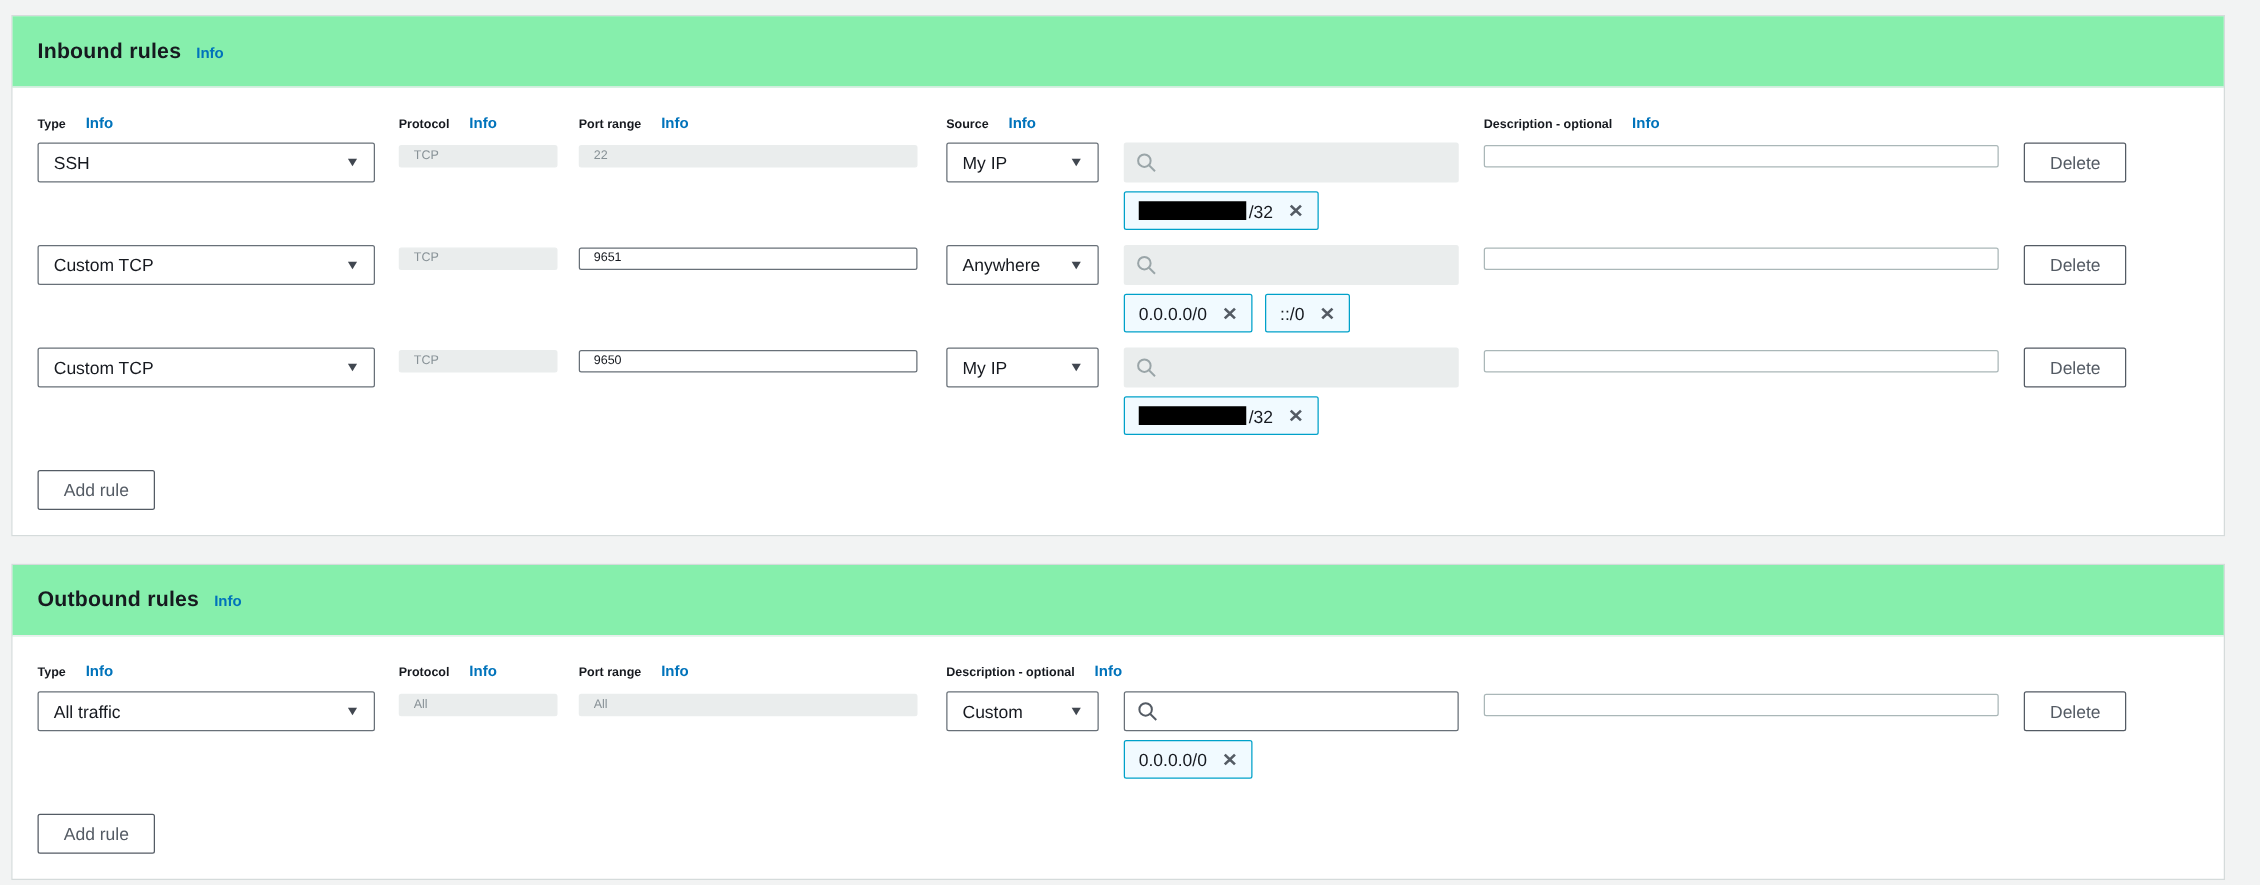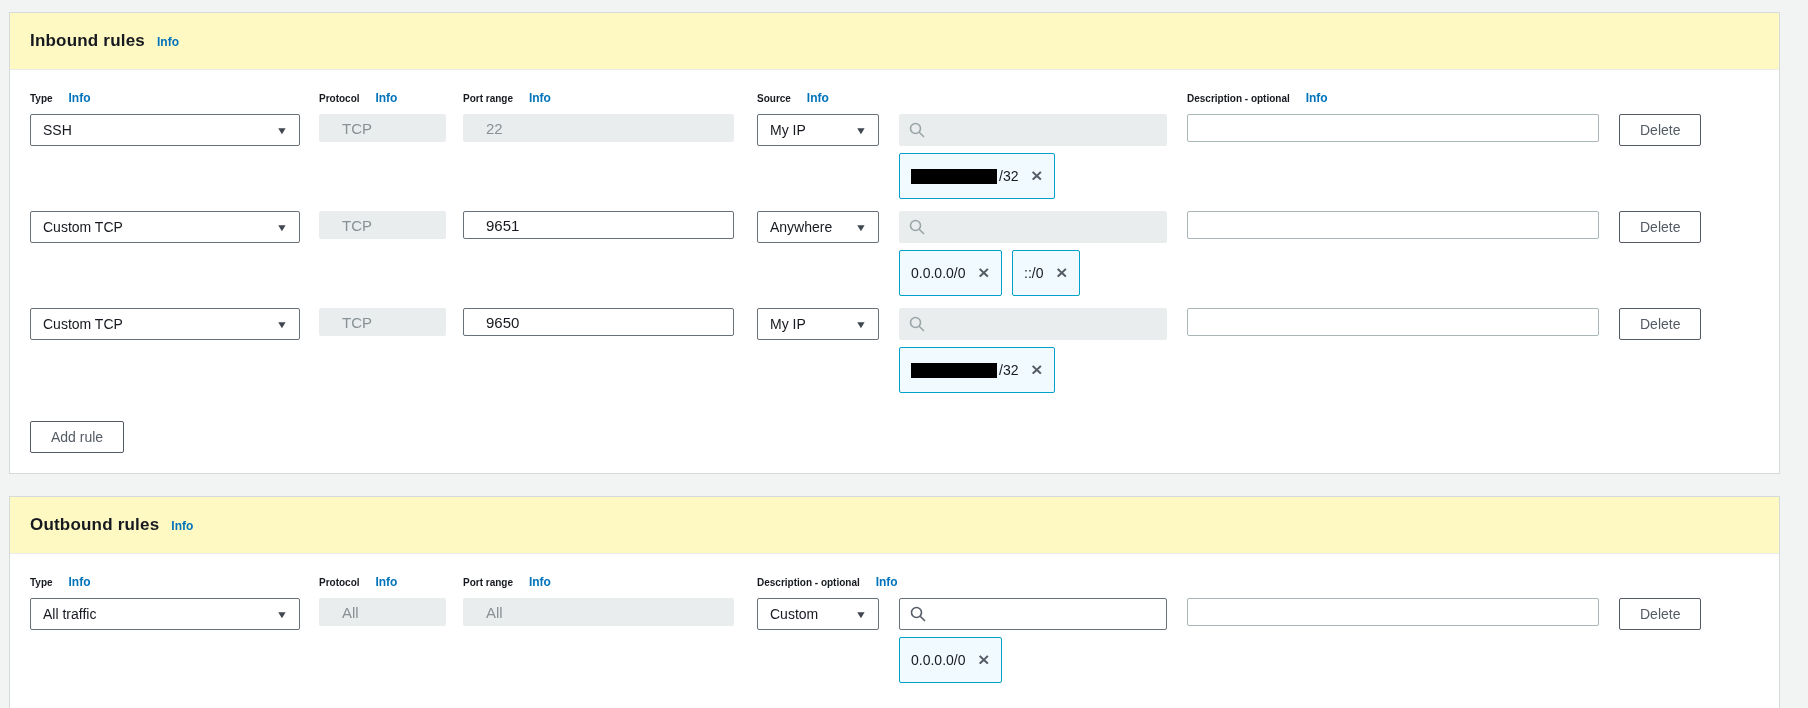--- a/index.html
+++ b/index.html
@@ -1,21 +1,21 @@
 <!DOCTYPE html>
 <html><head>
 <meta charset="utf-8">
 <style>
   * { margin:0; padding:0; box-sizing:border-box; }
   html,body { width:1808px; height:708px; background:#f2f3f3;
     font-family:"Liberation Sans", sans-serif; font-size:14px; color:#16191f; }
   .page { padding:12px 0 0 9px; }
 
   .card { width:1771px; background:#ffffff; border:1px solid #d5dbdb; margin-bottom:22px; }
-  .card-header { background:#fef9c3; border-bottom:1px solid #eaeded;
+  .card-header { background:#86efac; border-bottom:1px solid #eaeded;
     padding:18px 20px; display:flex; align-items:baseline; }
   .card-title { font-size:17px; font-weight:700; color:#16191f; letter-spacing:0.2px; }
   .info-link { color:#0073bb; font-size:12px; font-weight:700; margin-left:12px; cursor:pointer; }
   .card-body { padding:19px 20px 20px 20px; }
 
   
   .c-type   { width:270px; margin-right:19px; }
   .c-proto  { width:127px; margin-right:17px; }
   .c-port   { width:271px; margin-right:23px; }
   .c-srcsel { width:122px; margin-right:20px; }
@@ -26,37 +26,37 @@
   .head-row { display:flex; margin-bottom:9px; }
   .col-label { font-weight:700; font-size:10px; color:#16191f; display:inline;margin-top:48px; }
 
   .rule-row { display:flex; margin-bottom:12px; align-items:flex-start; }
 
   .select { height:32px; border:1px solid #687078; border-radius:2px; background:#fff;
     display:flex; align-items:center; justify-content:space-between; padding:0 12px;
     cursor:pointer; }
   .chev { font-size:10px; color:#414750; transform:scaleX(1.25); }
 
-  .tfield { height:28px; width:100%; border:1px solid #687078; border-radius:2px;
-    background:#fff; padding:0 22px; font-size:15px; color:#16191f;
+  .tfield { height:18px; width:100%; border:1px solid #687078; border-radius:2px;
+    background:#fff; padding:0 11px; font-size:10px; color:#16191f;
     font-family:"Liberation Sans", sans-serif; }
   .tfield.light { border-color:#aab7b8; }
   .tfield:disabled, .tfield.off { background:#eaeded; border-color:#eaeded; color:#879196; }
 
   .searchbox { height:32px; border-radius:2px; display:flex; align-items:center;
     padding:0 10px; }
   .searchbox.off { background:#eaeded; }
   .searchbox.on  { background:#fff; border:1px solid #687078; }
   .searchbox input { border:none; outline:none; background:transparent; flex:1;
     font-size:14px; margin-left:8px; min-width:0;
     font-family:"Liberation Sans", sans-serif; }
   .mag { width:16px; height:16px; flex:0 0 auto; }
 
   .tag-row { display:flex; gap:10px; margin-top:7px; }
-  .tag { display:inline-flex; align-items:center; height:46px; padding:0 11px;
+  .tag { display:inline-flex; align-items:center; height:31px; padding:0 11px;
     background:#f1faff; border:1px solid #00a1c9; border-radius:2px; font-size:14px; }
   .tag .x { margin-left:12px; color:#545b64; font-size:15px; font-weight:700;
     cursor:pointer; transform:scaleY(0.95); }
   .redact { display:inline-block; width:86px; height:15px; background:#000;
     margin-right:2px; }
 
   .btn { height:32px; background:#fff; border:1px solid #545b64; border-radius:2px;
     color:#545b64; font-weight:400; font-size:14px; padding:0 20px; cursor:pointer;
     font-family:"Liberation Sans", sans-serif; }
   .add-rule { margin-top:16px; }

